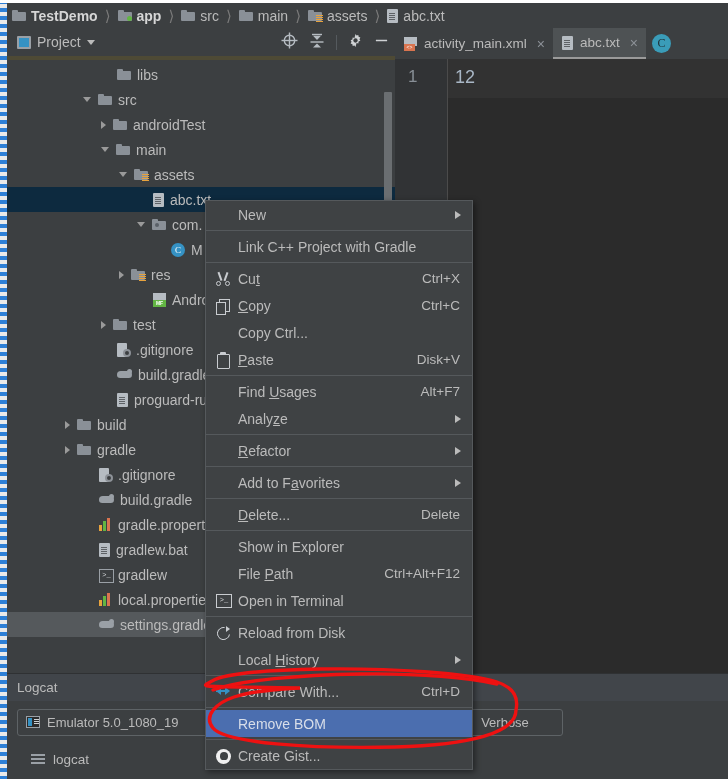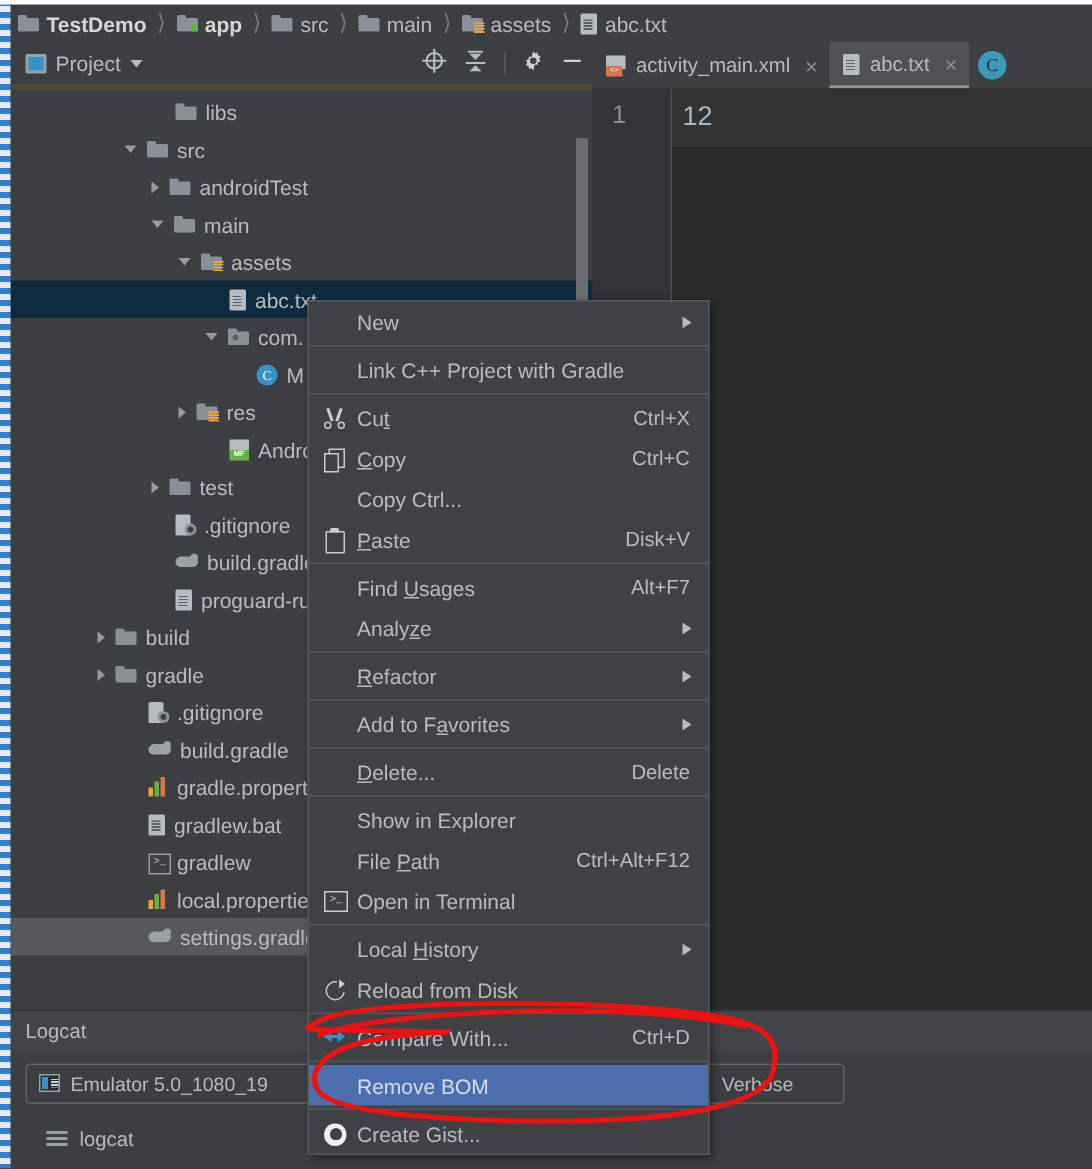--- a/index.html
+++ b/index.html
@@ -757,29 +757,29 @@
         <span class="mshort">Ctrl+Alt+F12</span>
       </div>
       <div class="mi">
         <span class="mic">
           <span class="g-term"></span>
         </span>
         <span class="mlabel">Open in Terminal</span>
       </div>
       <div class="msep"></div>
       <div class="mi">
+        <span class="mic">
+          <span class="g-reload"></span>
+        </span>
+        <span class="mlabel">Reload from Disk</span>
+      </div>
+      <div class="mi">
         <span class="mic"></span>
         <span class="mlabel">Local <span class="u">H</span>istory</span>
         <span class="msub"></span>
-      </div>
-      <div class="mi">
-        <span class="mic">
-          <span class="g-reload"></span>
-        </span>
-        <span class="mlabel">Reload from Disk</span>
       </div>
       <div class="msep"></div>
       <div class="mi">
         <span class="mic">
           <span class="g-compare">
             <i></i>
           </span>
         </span>
         <span class="mlabel">Compare With...</span>
         <span class="mshort">Ctrl+D</span>

